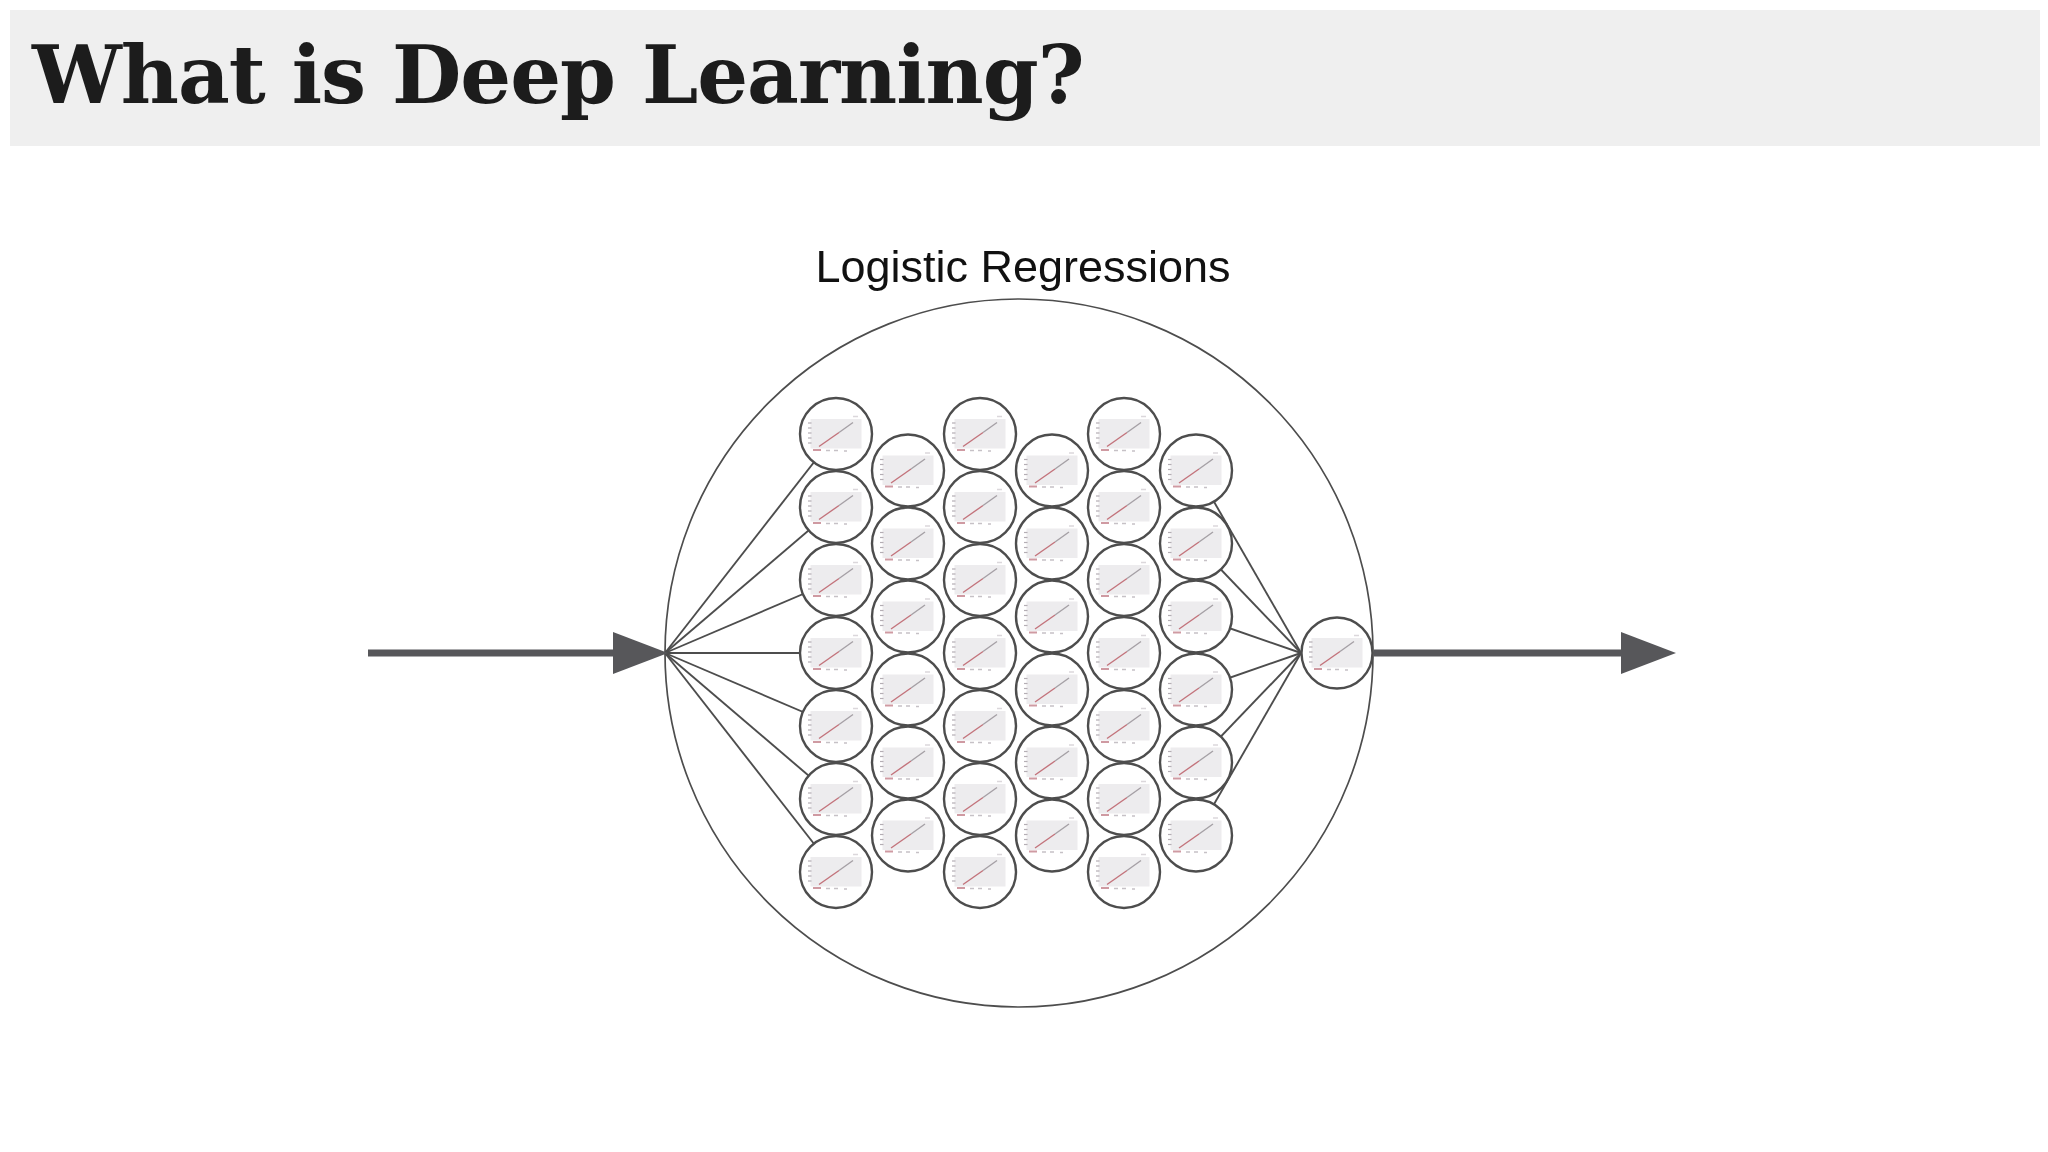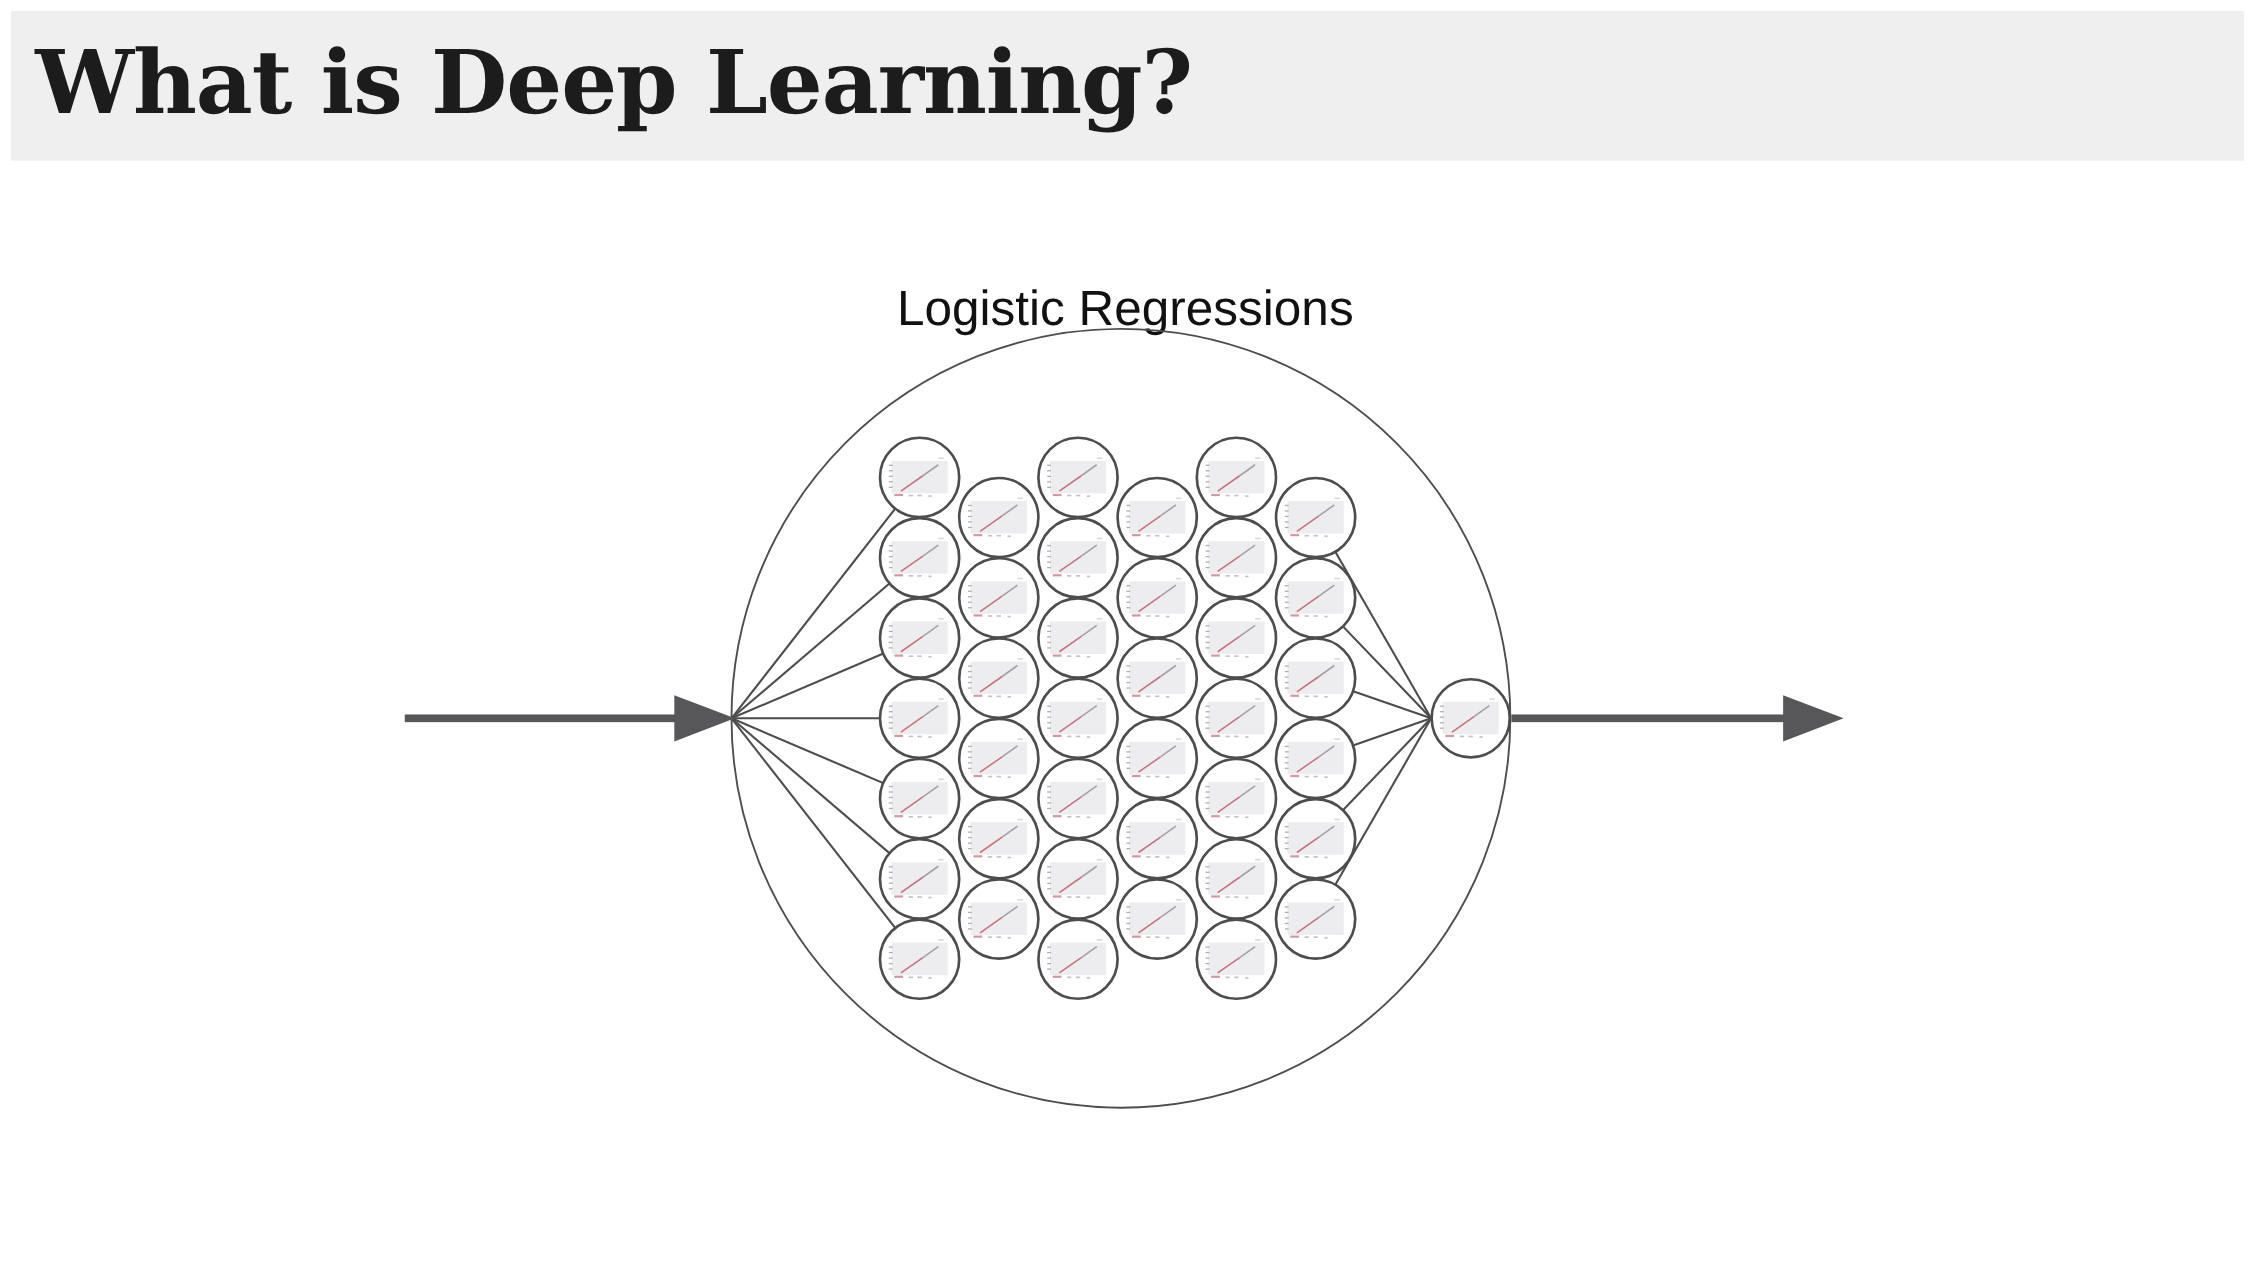--- a/index.html
+++ b/index.html
@@ -10,21 +10,21 @@
   .banner{
     position:absolute;left:10px;top:10px;width:2030px;height:136px;
     display:flex;align-items:center;
   }
   .banner h1{
     margin:0;padding:0 0 6px 22px;
     font-family:"DejaVu Serif","Liberation Serif",serif;
     font-weight:700;font-size:80px;letter-spacing:-1px;line-height:1;
   }
   .diagram-label{
-    position:absolute;top:257px;left:1023px;transform:translateX(-50%);
+    position:absolute;top:244px;left:1023px;transform:translateX(-50%);
     font-family:"Liberation Sans",sans-serif;font-size:45px;line-height:1;
     white-space:nowrap;
   }
   #diagram-svg{position:absolute;left:0;top:0;width:2048px;height:1152px;}
 </style>
 </head>
 <body style="background: rgb(255, 255, 255);">
 
 <div class="stage">
   <div class="banner" style="background: rgb(239, 239, 239);">

